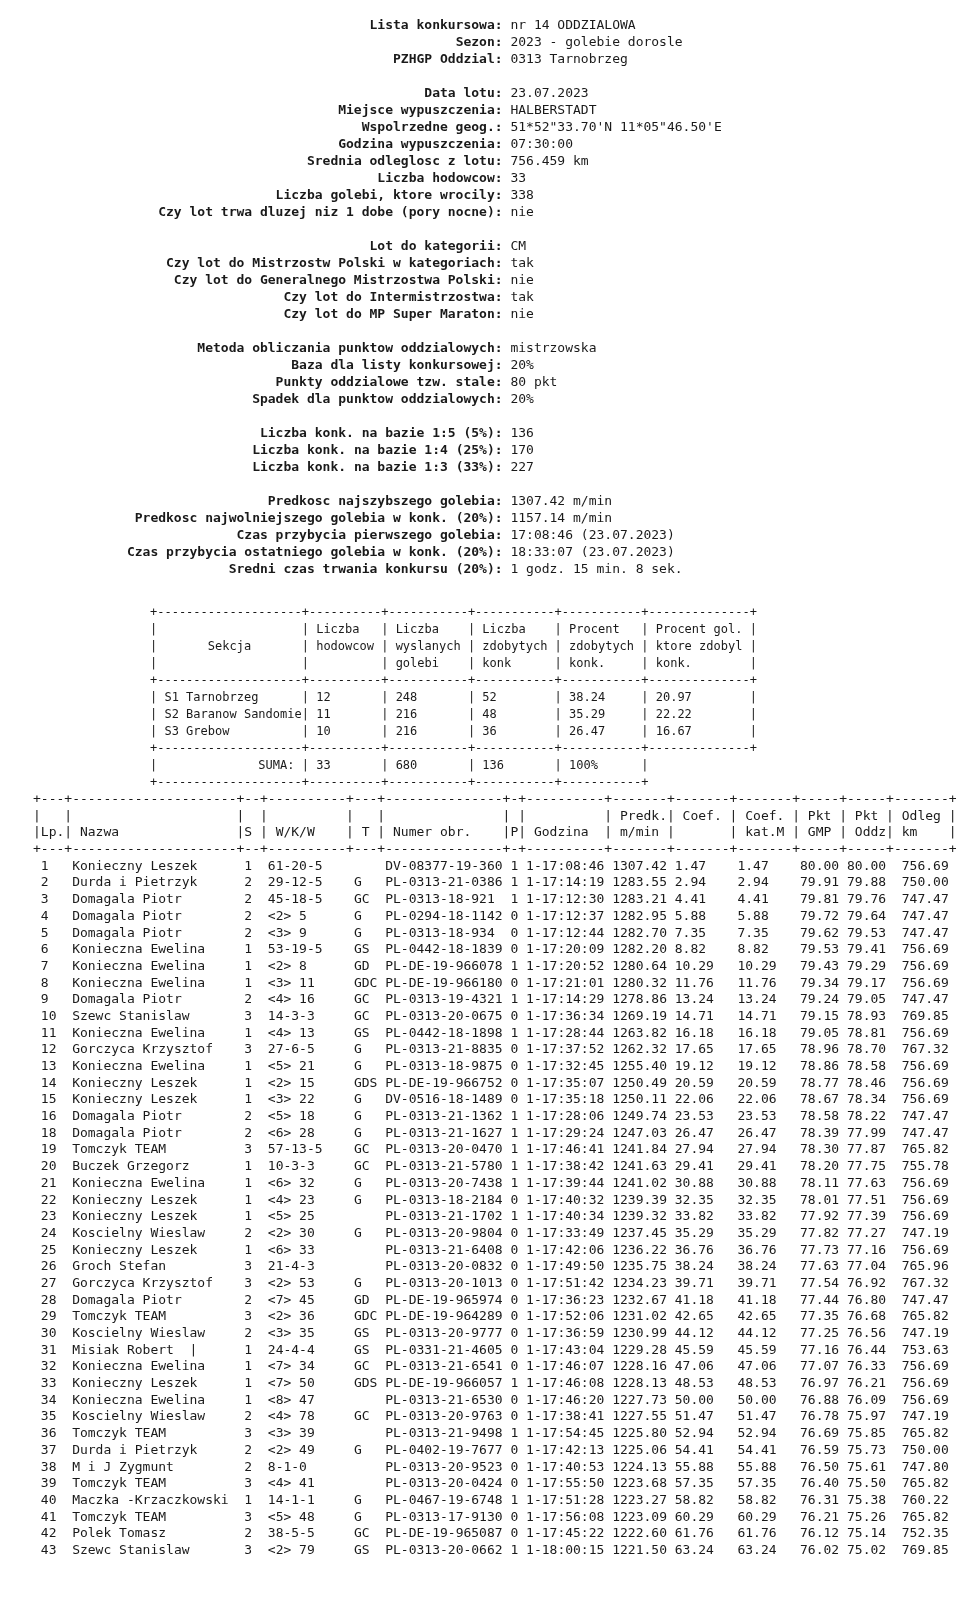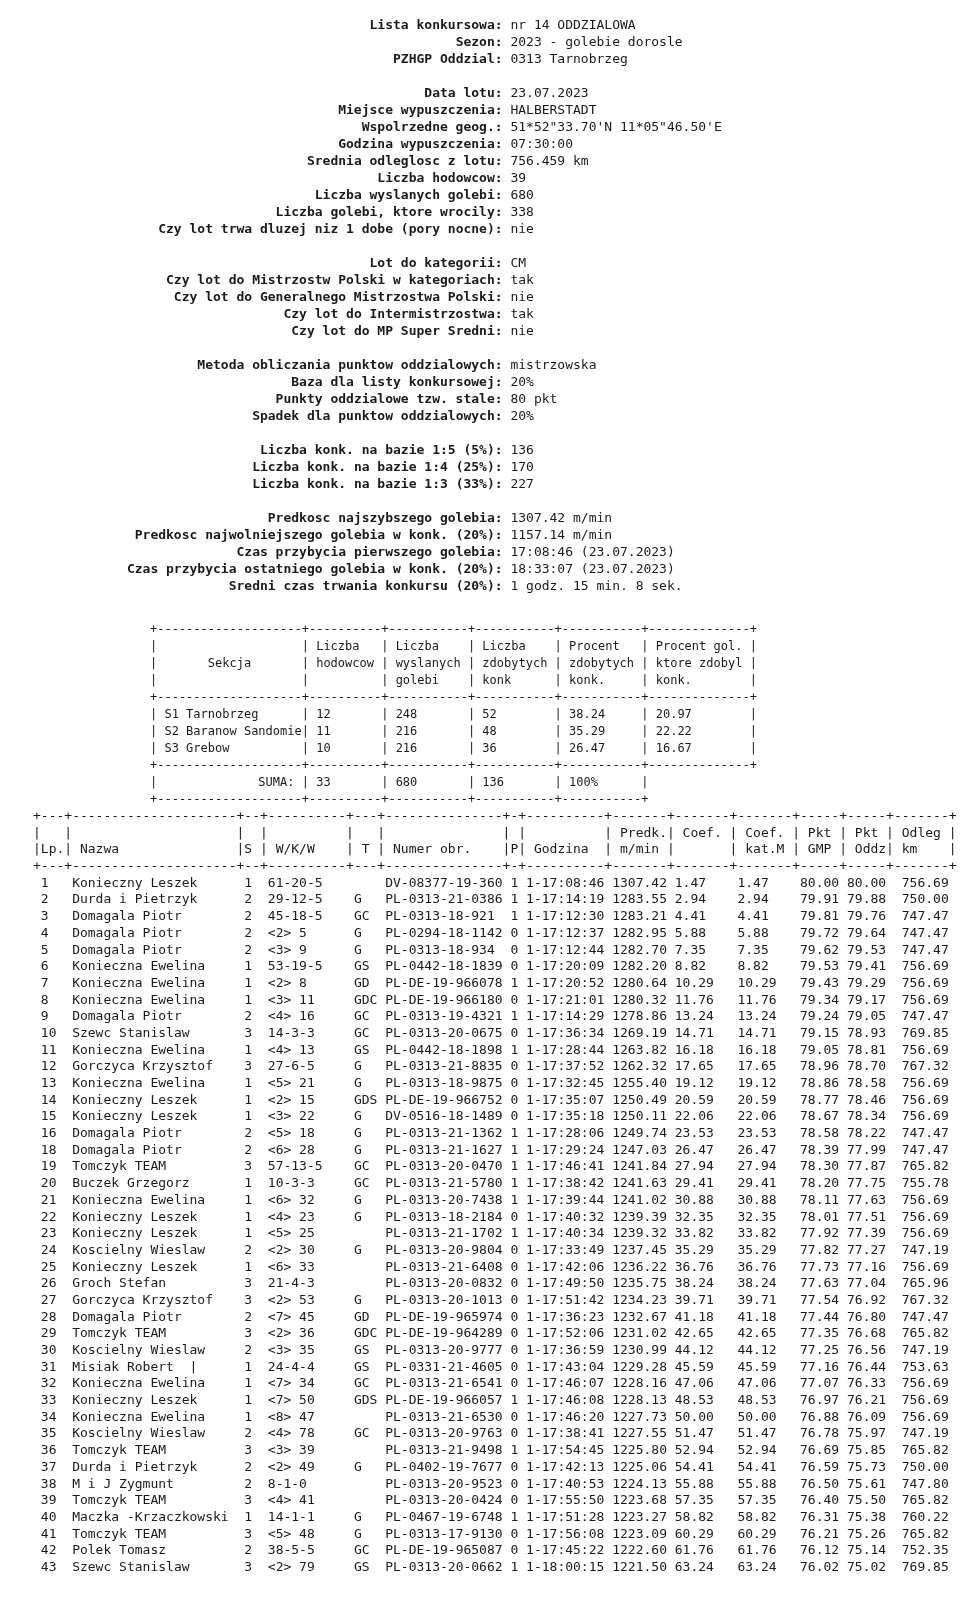--- a/index.html
+++ b/index.html
@@ -29,30 +29,29 @@
   <div id="info-block">
       <div class="info-line"><span class="info-label">Lista konkursowa:</span><span class="info-value">nr 14 ODDZIALOWA</span></div>
       <div class="info-line"><span class="info-label">Sezon:</span><span class="info-value">2023 - golebie dorosle</span></div>
       <div class="info-line"><span class="info-label">PZHGP Oddzial:</span><span class="info-value">0313 Tarnobrzeg</span></div>
       <div class="gap"></div>
       <div class="info-line"><span class="info-label">Data lotu:</span><span class="info-value">23.07.2023</span></div>
       <div class="info-line"><span class="info-label">Miejsce wypuszczenia:</span><span class="info-value">HALBERSTADT</span></div>
       <div class="info-line"><span class="info-label">Wspolrzedne geog.:</span><span class="info-value">51*52"33.70'N 11*05"46.50'E</span></div>
       <div class="info-line"><span class="info-label">Godzina wypuszczenia:</span><span class="info-value">07:30:00</span></div>
       <div class="info-line"><span class="info-label">Srednia odleglosc z lotu:</span><span class="info-value">756.459 km</span></div>
-      <div class="info-line"><span class="info-label">Liczba hodowcow:</span><span class="info-value">39</span></div>
-      <div class="info-line"><span class="info-label">Liczba wyslanych golebi:</span><span class="info-value">680</span></div>
+      <div class="info-line"><span class="info-label">Liczba hodowcow:</span><span class="info-value">33</span></div>
       <div class="info-line"><span class="info-label">Liczba golebi, ktore wrocily:</span><span class="info-value">338</span></div>
       <div class="info-line"><span class="info-label">Czy lot trwa dluzej niz 1 dobe (pory nocne):</span><span class="info-value">nie</span></div>
       <div class="gap"></div>
       <div class="info-line"><span class="info-label">Lot do kategorii:</span><span class="info-value">CM</span></div>
       <div class="info-line"><span class="info-label">Czy lot do Mistrzostw Polski w kategoriach:</span><span class="info-value">tak</span></div>
       <div class="info-line"><span class="info-label">Czy lot do Generalnego Mistrzostwa Polski:</span><span class="info-value">nie</span></div>
       <div class="info-line"><span class="info-label">Czy lot do Intermistrzostwa:</span><span class="info-value">tak</span></div>
-      <div class="info-line"><span class="info-label">Czy lot do MP Super Sredni:</span><span class="info-value">nie</span></div>
+      <div class="info-line"><span class="info-label">Czy lot do MP Super Maraton:</span><span class="info-value">nie</span></div>
       <div class="gap"></div>
       <div class="info-line"><span class="info-label">Metoda obliczania punktow oddzialowych:</span><span class="info-value">mistrzowska</span></div>
       <div class="info-line"><span class="info-label">Baza dla listy konkursowej:</span><span class="info-value">20%</span></div>
       <div class="info-line"><span class="info-label">Punkty oddzialowe tzw. stale:</span><span class="info-value">80 pkt</span></div>
       <div class="info-line"><span class="info-label">Spadek dla punktow oddzialowych:</span><span class="info-value">20%</span></div>
       <div class="gap"></div>
       <div class="info-line"><span class="info-label">Liczba konk. na bazie 1:5 (5%):</span><span class="info-value">136</span></div>
       <div class="info-line"><span class="info-label">Liczba konk. na bazie 1:4 (25%):</span><span class="info-value">170</span></div>
       <div class="info-line"><span class="info-label">Liczba konk. na bazie 1:3 (33%):</span><span class="info-value">227</span></div>
       <div class="gap"></div>

